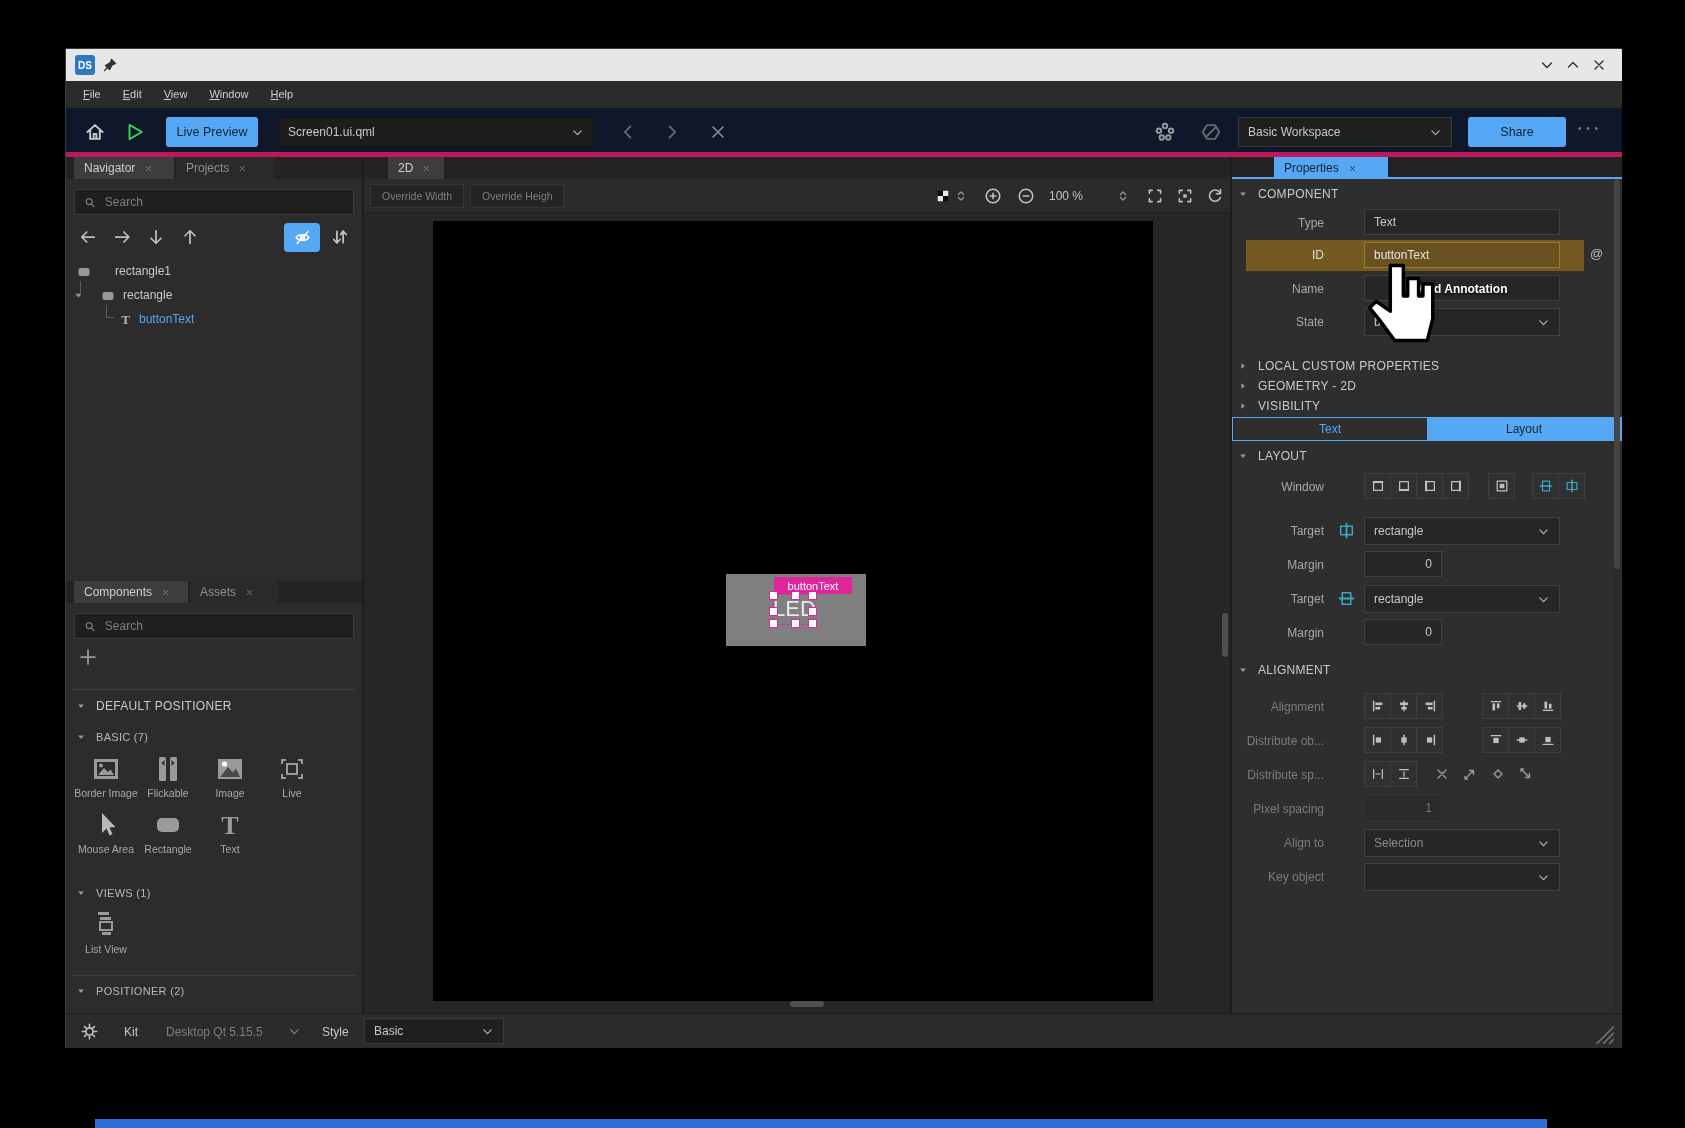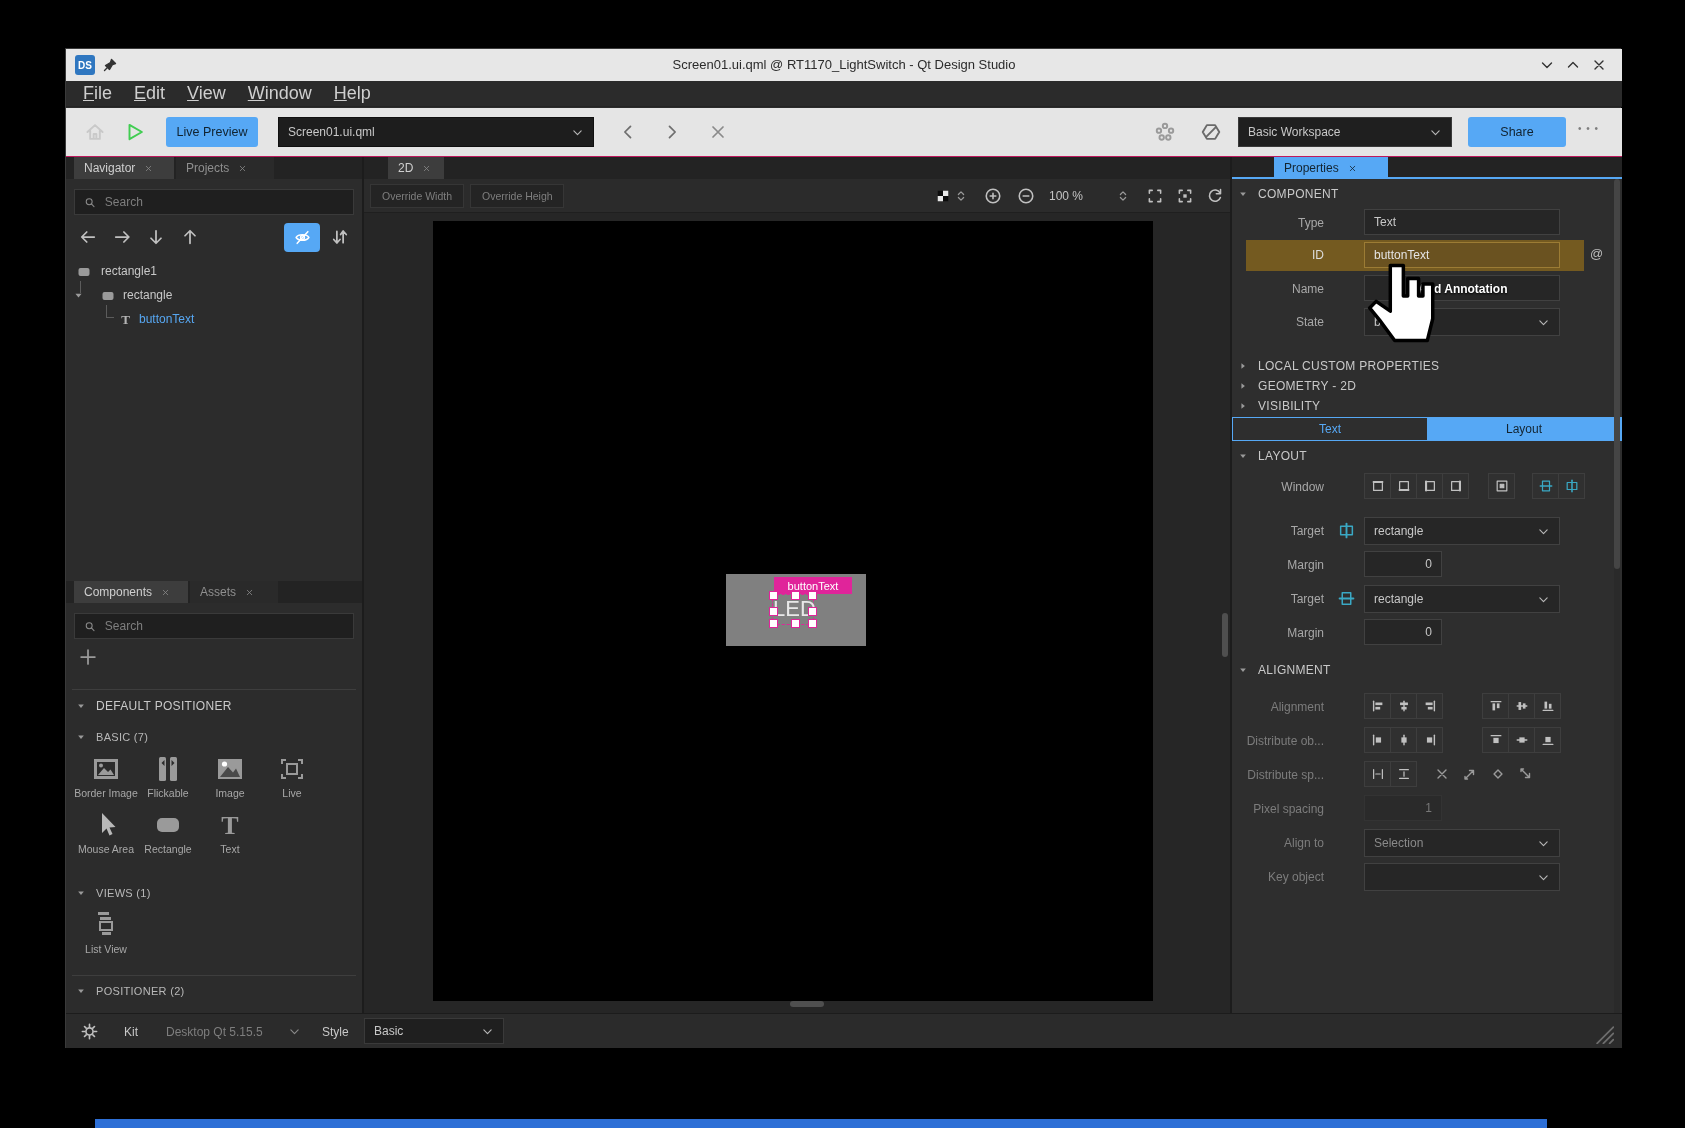--- a/index.html
+++ b/index.html
@@ -4,23 +4,23 @@
 <style>
   html,body{margin:0;padding:0;background:#000;}
   body{width:1685px;height:1128px;position:relative;overflow:hidden;
        font-family:"Liberation Sans",sans-serif;-webkit-font-smoothing:antialiased;}
   .abs{position:absolute;box-sizing:border-box;}
   .win{left:65px;top:48px;width:1556px;height:1000px;background:#2c2c2c;border:1px solid #3a3a3a;}
   .titlebar{left:0;top:0;width:1556px;height:32px;background:#e7e7e7;display:flex;align-items:center;}
   .title{color:#2b2b2b;font-size:13px;}
   .winctl{color:#3a3a3a;display:flex;align-items:center;justify-content:center;width:22px;height:22px;}
   .menubar{left:0;top:32px;width:1556px;height:26px;background:#2b2b2b;display:flex;align-items:center;gap:4px;padding-left:8px;border-bottom:1px solid #242424;}
-  .menu-item{color:#cfcfcf;font-size:18px;padding:3px 9px;display:inline-block;}
+  .menu-item{color:#cfcfcf;font-size:11px;padding:3px 9px;display:inline-block;}
   .menu-item::first-letter{text-decoration:underline;}
-  .toolbarrow{left:0;top:59px;width:1556px;height:49px;background:#e5e5e5;border-bottom:1px solid #be185d;}
+  .toolbarrow{left:0;top:59px;width:1556px;height:49px;background:#0f172a;border-bottom:5px solid #be185d;}
   .bluebtn{background:#56a8f5;color:#10222f;font-size:12.5px;display:flex;align-items:center;justify-content:center;border-radius:3px;}
   .field{background:#1f1f1f;border:1px solid #3a3a3a;color:#c8c8c8;font-size:12px;display:flex;align-items:center;padding:0 9px;}
   .dd{justify-content:space-between;}
   .tabstrip{left:0;top:108px;width:1556px;height:22px;background:#232323;}
   .tab{height:22px;display:flex;align-items:center;gap:9px;padding:0 10px;font-size:12px;box-sizing:border-box;}
   .tab.on{background:#3d3d3d;color:#cfcfcf;}
   .tab.off{background:#2a2a2a;color:#8f8f8f;}
   .tab .xc{color:#8a8a8a;font-size:10px;}
   .leftpanel{left:0;top:130px;width:296px;height:834px;background:#2c2c2c;}
   .split{background:#1c1c1c;}
@@ -56,21 +56,20 @@
 <div class="abs win">
 
   <div class="abs titlebar">
     <div class="abs" style="left:9px;top:6px;width:20px;height:20px;background:#2f77c0;border-radius:3px;color:#fff;font-size:10px;font-weight:bold;display:flex;align-items:center;justify-content:center;">DS</div>
     <span class="ic abs" style="left:36px;top:8px;color:#333;">
         <svg viewBox="0 0 16 16" fill="none" stroke="currentColor" stroke-width="1.4" stroke-linecap="round" stroke-linejoin="round">
           <path d="M9.5 2.5 L13.5 6.5 L10.5 7.5 L7.5 12.5 L3.5 8.5 L8.5 5.5 Z" fill="currentColor"></path>
           <path d="M5 11 L2.5 13.5"></path>
         </svg>
       </span>
-    <div class="abs title" style="left:0;top:8px;width:1556px;text-align:center;">Screen01.ui.qml @ RT1170_LightSwitch - Qt Design Studio</div>
     <span class="winctl abs" style="left:1470px;top:5px;">
         <span class="ic" style="color:#333;">
           <svg viewBox="0 0 16 16" fill="none" stroke="currentColor" stroke-width="1.4" stroke-linecap="round" stroke-linejoin="round">
             <path d="M3.5 6 L8 10.5 L12.5 6"></path>
           </svg>
         </span>
       </span>
     <span class="winctl abs" style="left:1496px;top:5px;">
         <span class="ic" style="color:#333;">
           <svg viewBox="0 0 16 16" fill="none" stroke="currentColor" stroke-width="1.4" stroke-linecap="round" stroke-linejoin="round">
@@ -221,21 +220,21 @@
         <path d="M5.5 3.5 V12.5 M3 10 L5.5 12.8 L8 10 M10.5 12.5 V3.5 M8.5 6 L10.5 3.2 L13 6"></path>
       </svg>
     </span>
 
   <div class="abs" style="left:0;top:212px;width:296px;height:22px;">
     <span class="ic abs" style="left:10px;top:3px;color:#9a9a9a;">
         <svg viewBox="0 0 16 16" fill="none" stroke="currentColor" stroke-width="0" stroke-linecap="round" stroke-linejoin="round">
           <rect x="2.5" y="4" width="11" height="8" rx="2" fill="currentColor"></rect>
         </svg>
       </span>
-    <span class="treelabel abs" style="left:35px;top:3px;">rectangle1</span>
+    <span class="treelabel abs" style="left:49px;top:3px;">rectangle1</span>
   </div>
   <div class="abs" style="left:14px;top:232px;width:1px;height:12px;background:#5c5c5c;"></div>
   <div class="abs" style="left:0;top:236px;width:296px;height:22px;">
     <span class="ic abs" style="left:7px;top:5px;width:11px;height:11px;color:#9a9a9a;">
         <svg viewBox="0 0 16 16" fill="none" stroke="currentColor" stroke-width="0" stroke-linecap="round" stroke-linejoin="round">
           <path d="M3.5 5.5 H12.5 L8 11 Z" fill="currentColor"></path>
         </svg>
       </span>
     <span class="ic abs" style="left:34px;top:3px;color:#9a9a9a;">
         <svg viewBox="0 0 16 16" fill="none" stroke="currentColor" stroke-width="0" stroke-linecap="round" stroke-linejoin="round">

